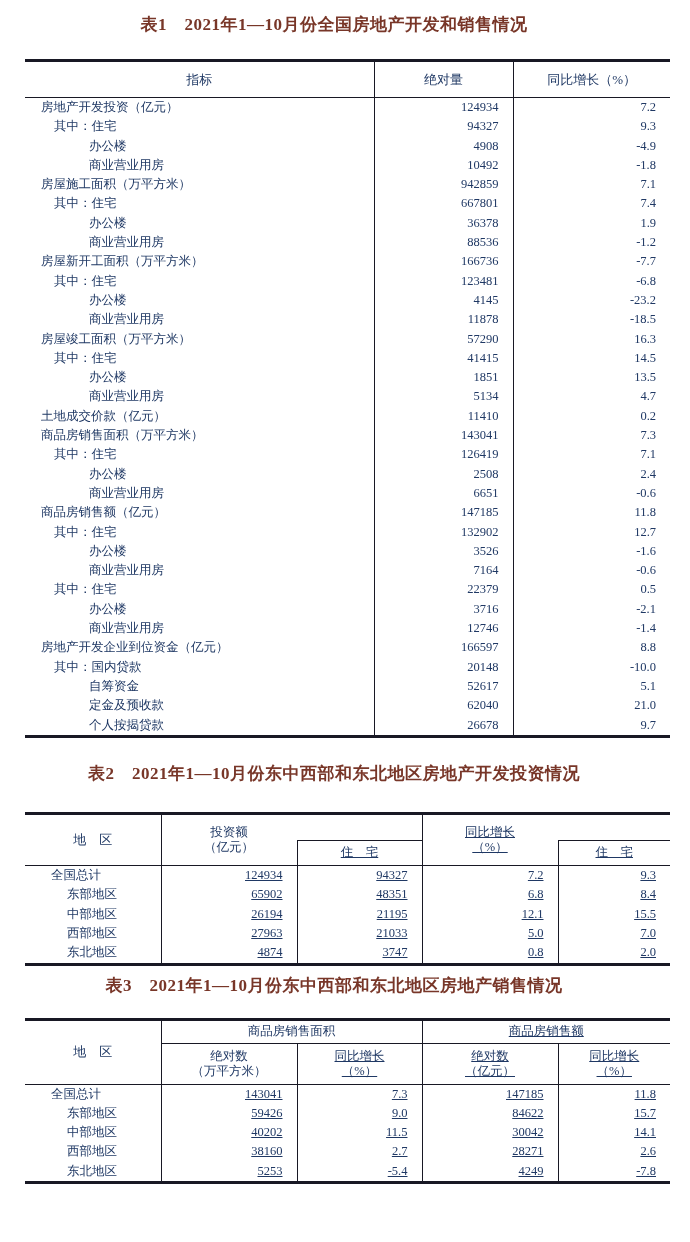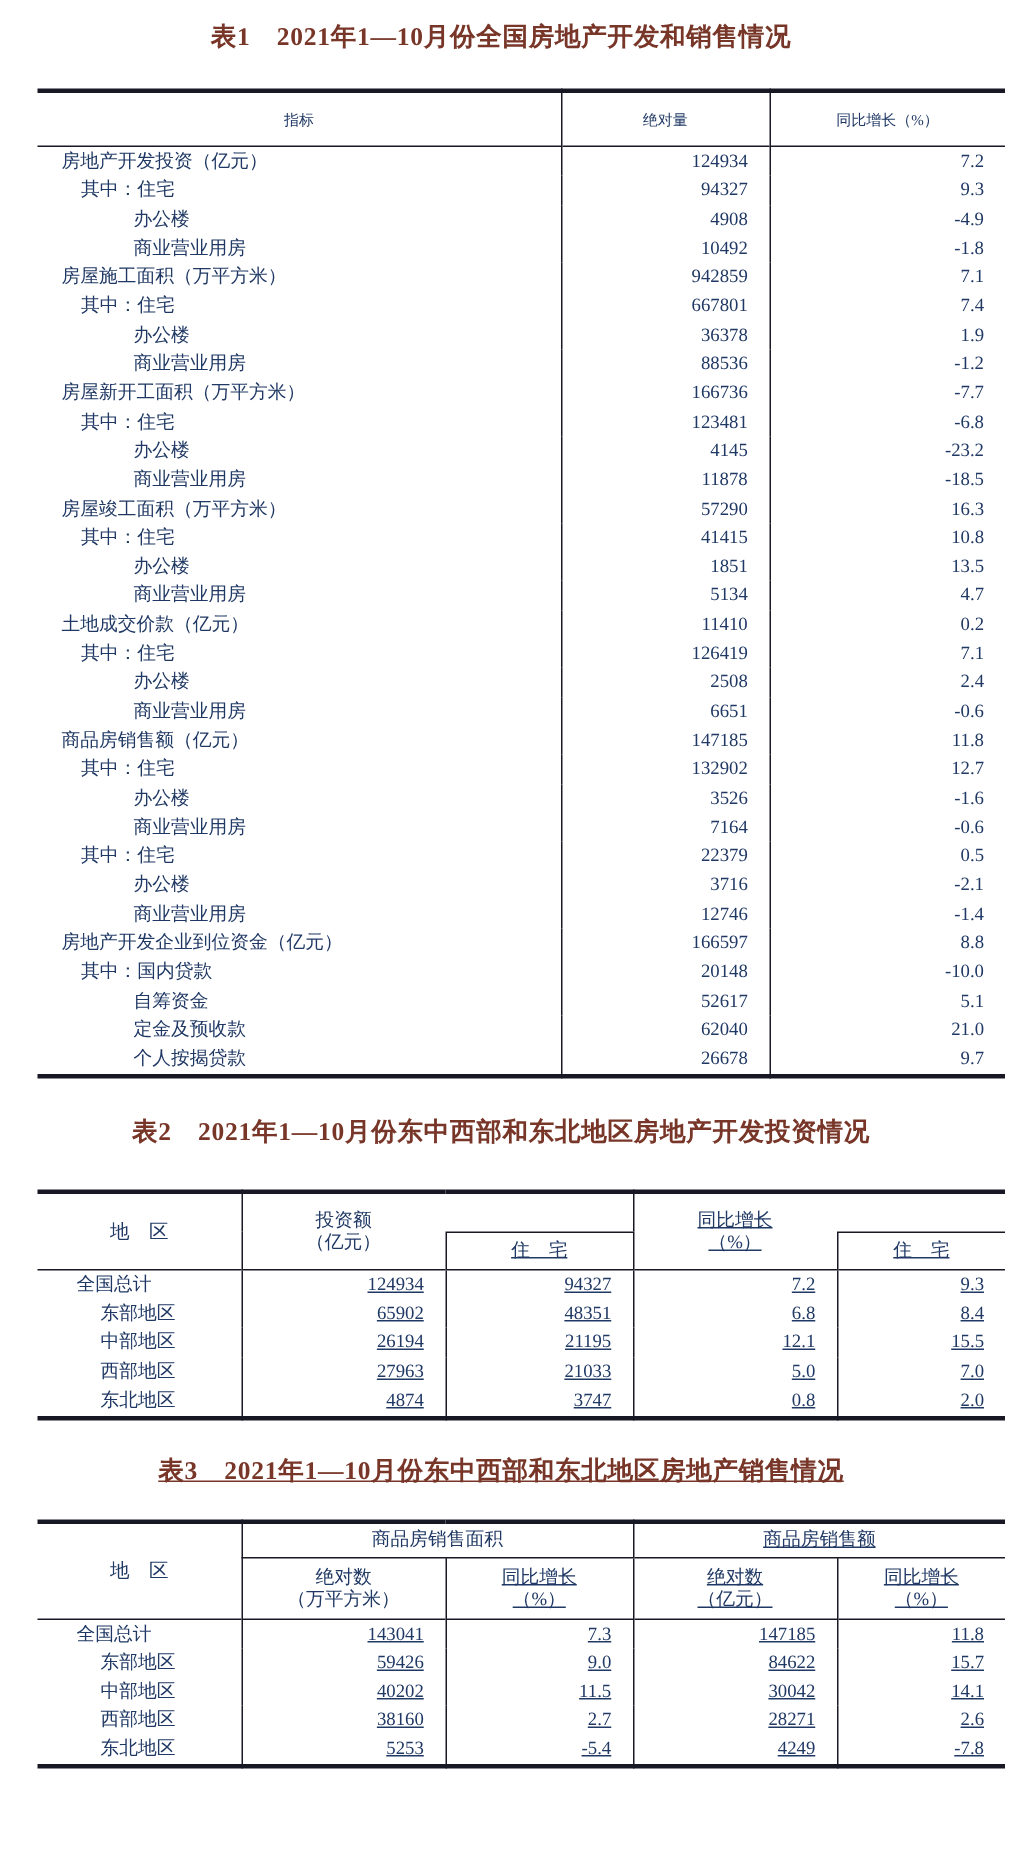--- a/index.html
+++ b/index.html
@@ -11,32 +11,32 @@
   body{
     width:690px;height:1242px;background:#ffffff;overflow:hidden;
     font-family:"Liberation Serif","DejaVu Serif",serif;color:var(--txt);
   }
   .doc-title{
     width:668px;text-align:center;font-weight:bold;font-size:17px;
     color:var(--title);letter-spacing:0.5px;
   }
   #title1{padding-top:13px;}
   #title2{margin-top:24px;}
-  #title3{margin-top:22px;text-decoration:underline;}
+  #title3{margin-top:8px;}
 
   table.data-table{
     border-collapse:collapse;table-layout:fixed;width:645px;margin-left:25px;
     border-top:3px solid var(--bd);border-bottom:3px solid var(--bd);
     color:var(--txt);
   }
   .t1{margin-top:23px;}
   .t2{margin-top:27px;}
   .t3{margin-top:21px;}
   thead{border-bottom:1.5px solid var(--bd);}
-  th{font-weight:normal;text-align:center;padding:0;font-size:10px;}
+  th{font-weight:normal;text-align:center;padding:0;font-size:13px;}
   td{padding:0;height:19.3px;line-height:19.3px;font-size:12.5px;
      white-space:nowrap;overflow:hidden;}
   .t2 td,.t3 td{height:19.4px;line-height:19.4px;}
   .t3 td{height:19.2px;line-height:19.2px;}
   .num{text-align:right;padding-right:14px;}
   .label{text-align:left;}
   .vr{border-right:1px solid var(--bd);}
   .vl{border-left:1px solid var(--bd);text-decoration:underline;}
   .bb{border-bottom:1px solid var(--bd);}
   .t1 thead th{height:35px;}
@@ -133,36 +133,41 @@
         <td class="num">-18.5</td>
       </tr>
       <tr>
         <td class="label vr ind0">房屋竣工面积（万平方米）</td>
         <td class="num vr">57290</td>
         <td class="num">16.3</td>
       </tr>
       <tr>
         <td class="label vr ind1">其中：住宅</td>
         <td class="num vr">41415</td>
-        <td class="num">10.8</td>
+        <td class="num">14.5</td>
       </tr>
       <tr>
         <td class="label vr ind2">办公楼</td>
         <td class="num vr">1851</td>
         <td class="num">13.5</td>
       </tr>
       <tr>
         <td class="label vr ind2">商业营业用房</td>
         <td class="num vr">5134</td>
         <td class="num">4.7</td>
       </tr>
       <tr>
         <td class="label vr ind0">土地成交价款（亿元）</td>
         <td class="num vr">11410</td>
         <td class="num">0.2</td>
+      </tr>
+      <tr>
+        <td class="label vr ind0">商品房销售面积（万平方米）</td>
+        <td class="num vr">143041</td>
+        <td class="num">7.3</td>
       </tr>
       <tr>
         <td class="label vr ind1">其中：住宅</td>
         <td class="num vr">126419</td>
         <td class="num">7.1</td>
       </tr>
       <tr>
         <td class="label vr ind2">办公楼</td>
         <td class="num vr">2508</td>
         <td class="num">2.4</td>

